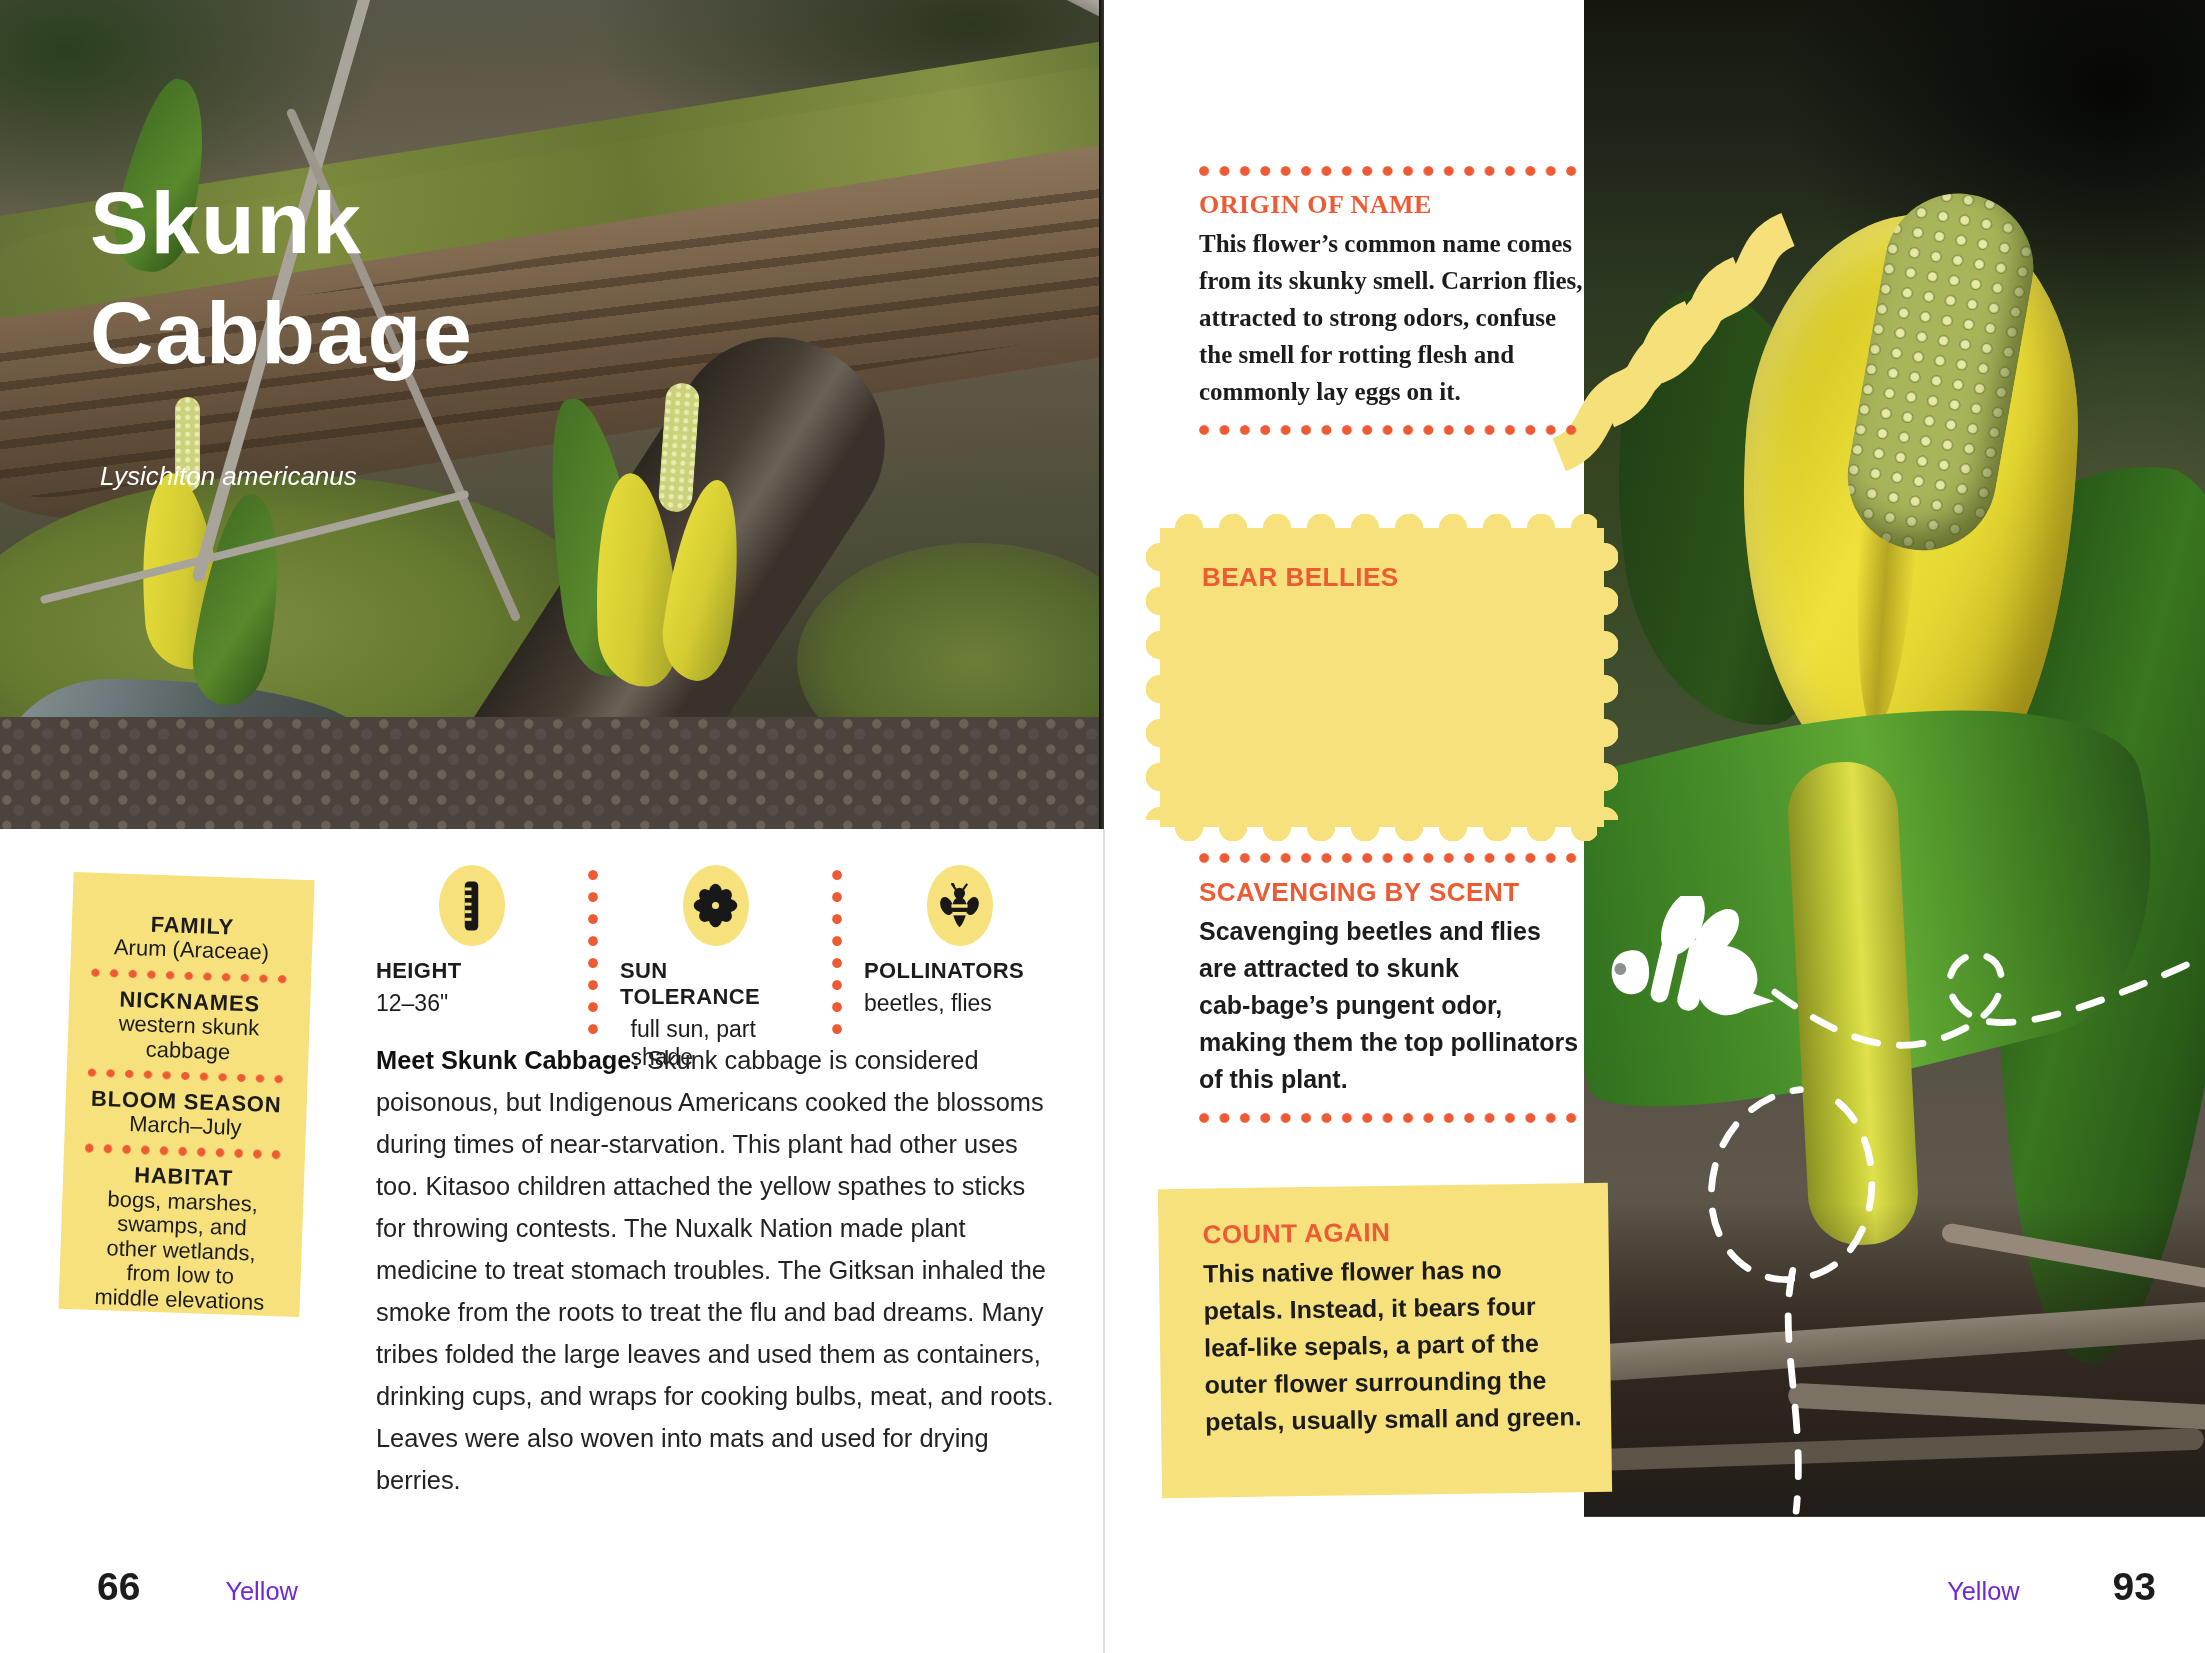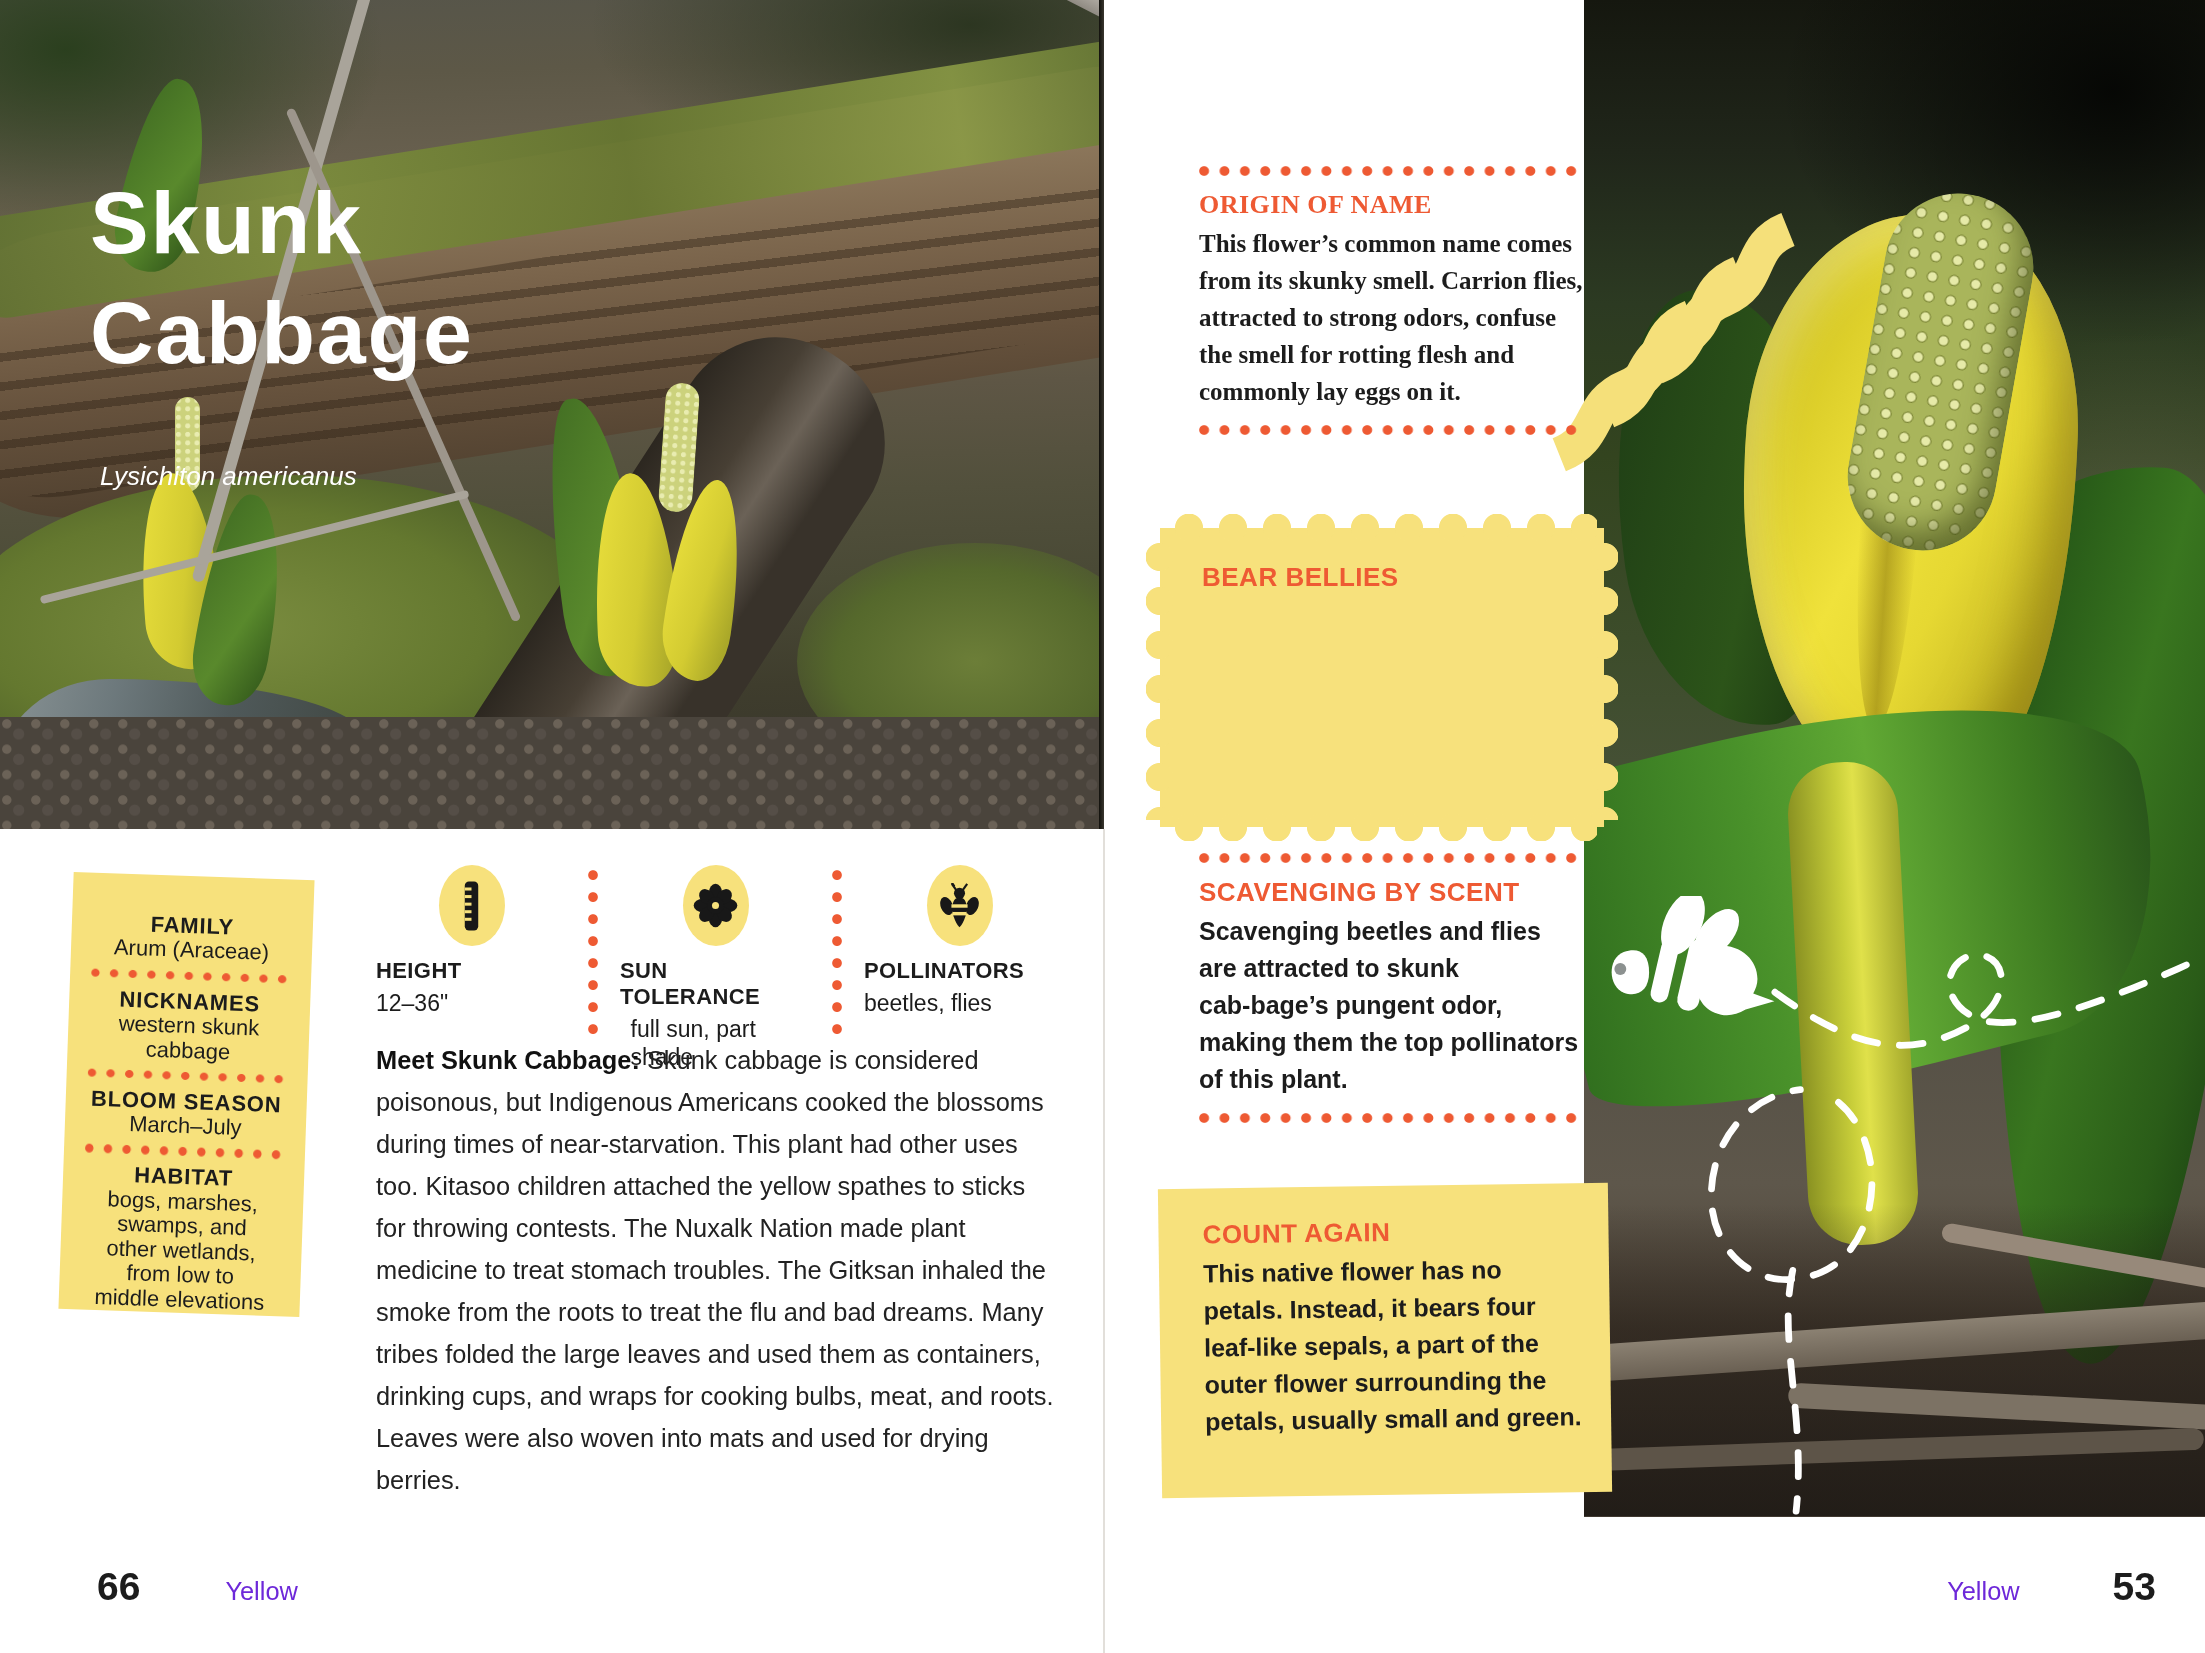--- a/index.html
+++ b/index.html
@@ -294,20 +294,20 @@
     <div class="dots-h" style="margin-top:15.3px;"></div>
   </div>
 
   <div class="ybox count">
     <div class="sec-head" style="margin-top:0;">COUNT AGAIN</div>
     <div class="sec-body">This native flower has no petals. Instead, it bears four leaf-like sepals, a part of the outer flower surrounding the petals, usually small and green.</div>
   </div>
 
   <div class="abs footer-right">
     <span class="foot-label">Yellow</span>
-    <span class="pagenum">53</span>
+    <span class="pagenum">93</span>
   </div>
 
   <div class="abs seam-dark"></div>
   <div class="abs seam-light"></div>
 
 </div>
 
 
 </body></html>

